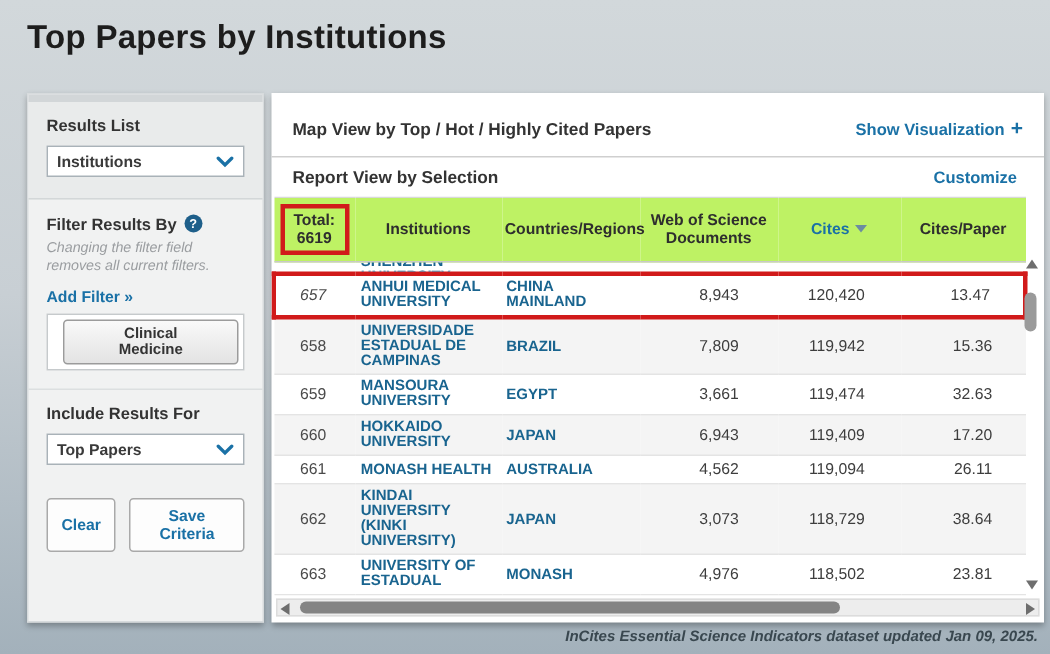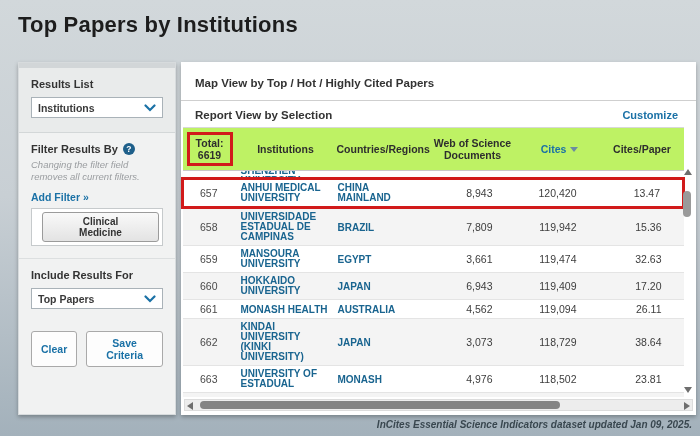--- a/index.html
+++ b/index.html
@@ -98,21 +98,21 @@
   td.c-ctry { padding-left:3px; }
   .inst-link, .ctry-label {
     display:inline-block; font-size:10px; font-weight:bold; color:#19648f; line-height:10px;
   }
   .inst-link { max-width:96px; cursor:pointer; }
   .ctry-label { max-width:70px; }
   td.c-docs { text-align:right; padding-right:26px; }
   td.c-cites { text-align:right; padding-right:24px; }
   td.c-cpp { text-align:right; padding-right:22px; }
   tr.hl td { border-top:3px solid #d11a1a; border-bottom:3px solid #d11a1a; }
-  tr.hl td:first-child { border-left:3px solid #d11a1a; }
+  tr.hl td:first-child { border-left:3px solid #d11a1a;font-style:italic; }
   tr.hl td:last-child { border-right:3px solid #d11a1a; }
   
   .vscroll { position:absolute; top:40px; right:2px; bottom:2px; width:12px; }
   .tri { width:0; height:0; position:absolute; left:2px; }
   .tri.up { top:2px; border-left:4px solid transparent; border-right:4px solid transparent; border-bottom:6px solid #6e6e6e; }
   .tri.down { bottom:2px; border-left:4px solid transparent; border-right:4px solid transparent; border-top:6px solid #6e6e6e; }
   .vthumb { position:absolute; top:24px; left:1px; width:8px; height:26px; background:#9a9a9a; border-radius:4px; }
   .hscroll { position:relative; height:13px; margin:2px 3px 4px 3px; background:#ededed; border:1px solid #dcdcdc; }
   .htri { width:0; height:0; position:absolute; top:2px; }
   .htri.left { left:2px; border-top:4px solid transparent; border-bottom:4px solid transparent; border-right:6px solid #6e6e6e; }
@@ -166,20 +166,21 @@
 
   <div class="sb-buttons">
     <button class="sb-btn">Clear</button>
     <button class="sb-btn">Save Criteria</button>
   </div>
 </aside>
 
 <main class="main">
   <div class="mapbar">
     <span class="bar-label">Map View by Top / Hot / Highly Cited Papers</span>
+    <a class="blue-link"><span>Show Visualization</span><span class="plus-glyph">+</span></a>
   </div>
   <div class="reportbar">
     <span class="bar-label">Report View by Selection</span>
     <a class="blue-link">Customize</a>
   </div>
 
   <div class="tablewrap">
     <table>
       <colgroup>
         <col class="c-rank">

